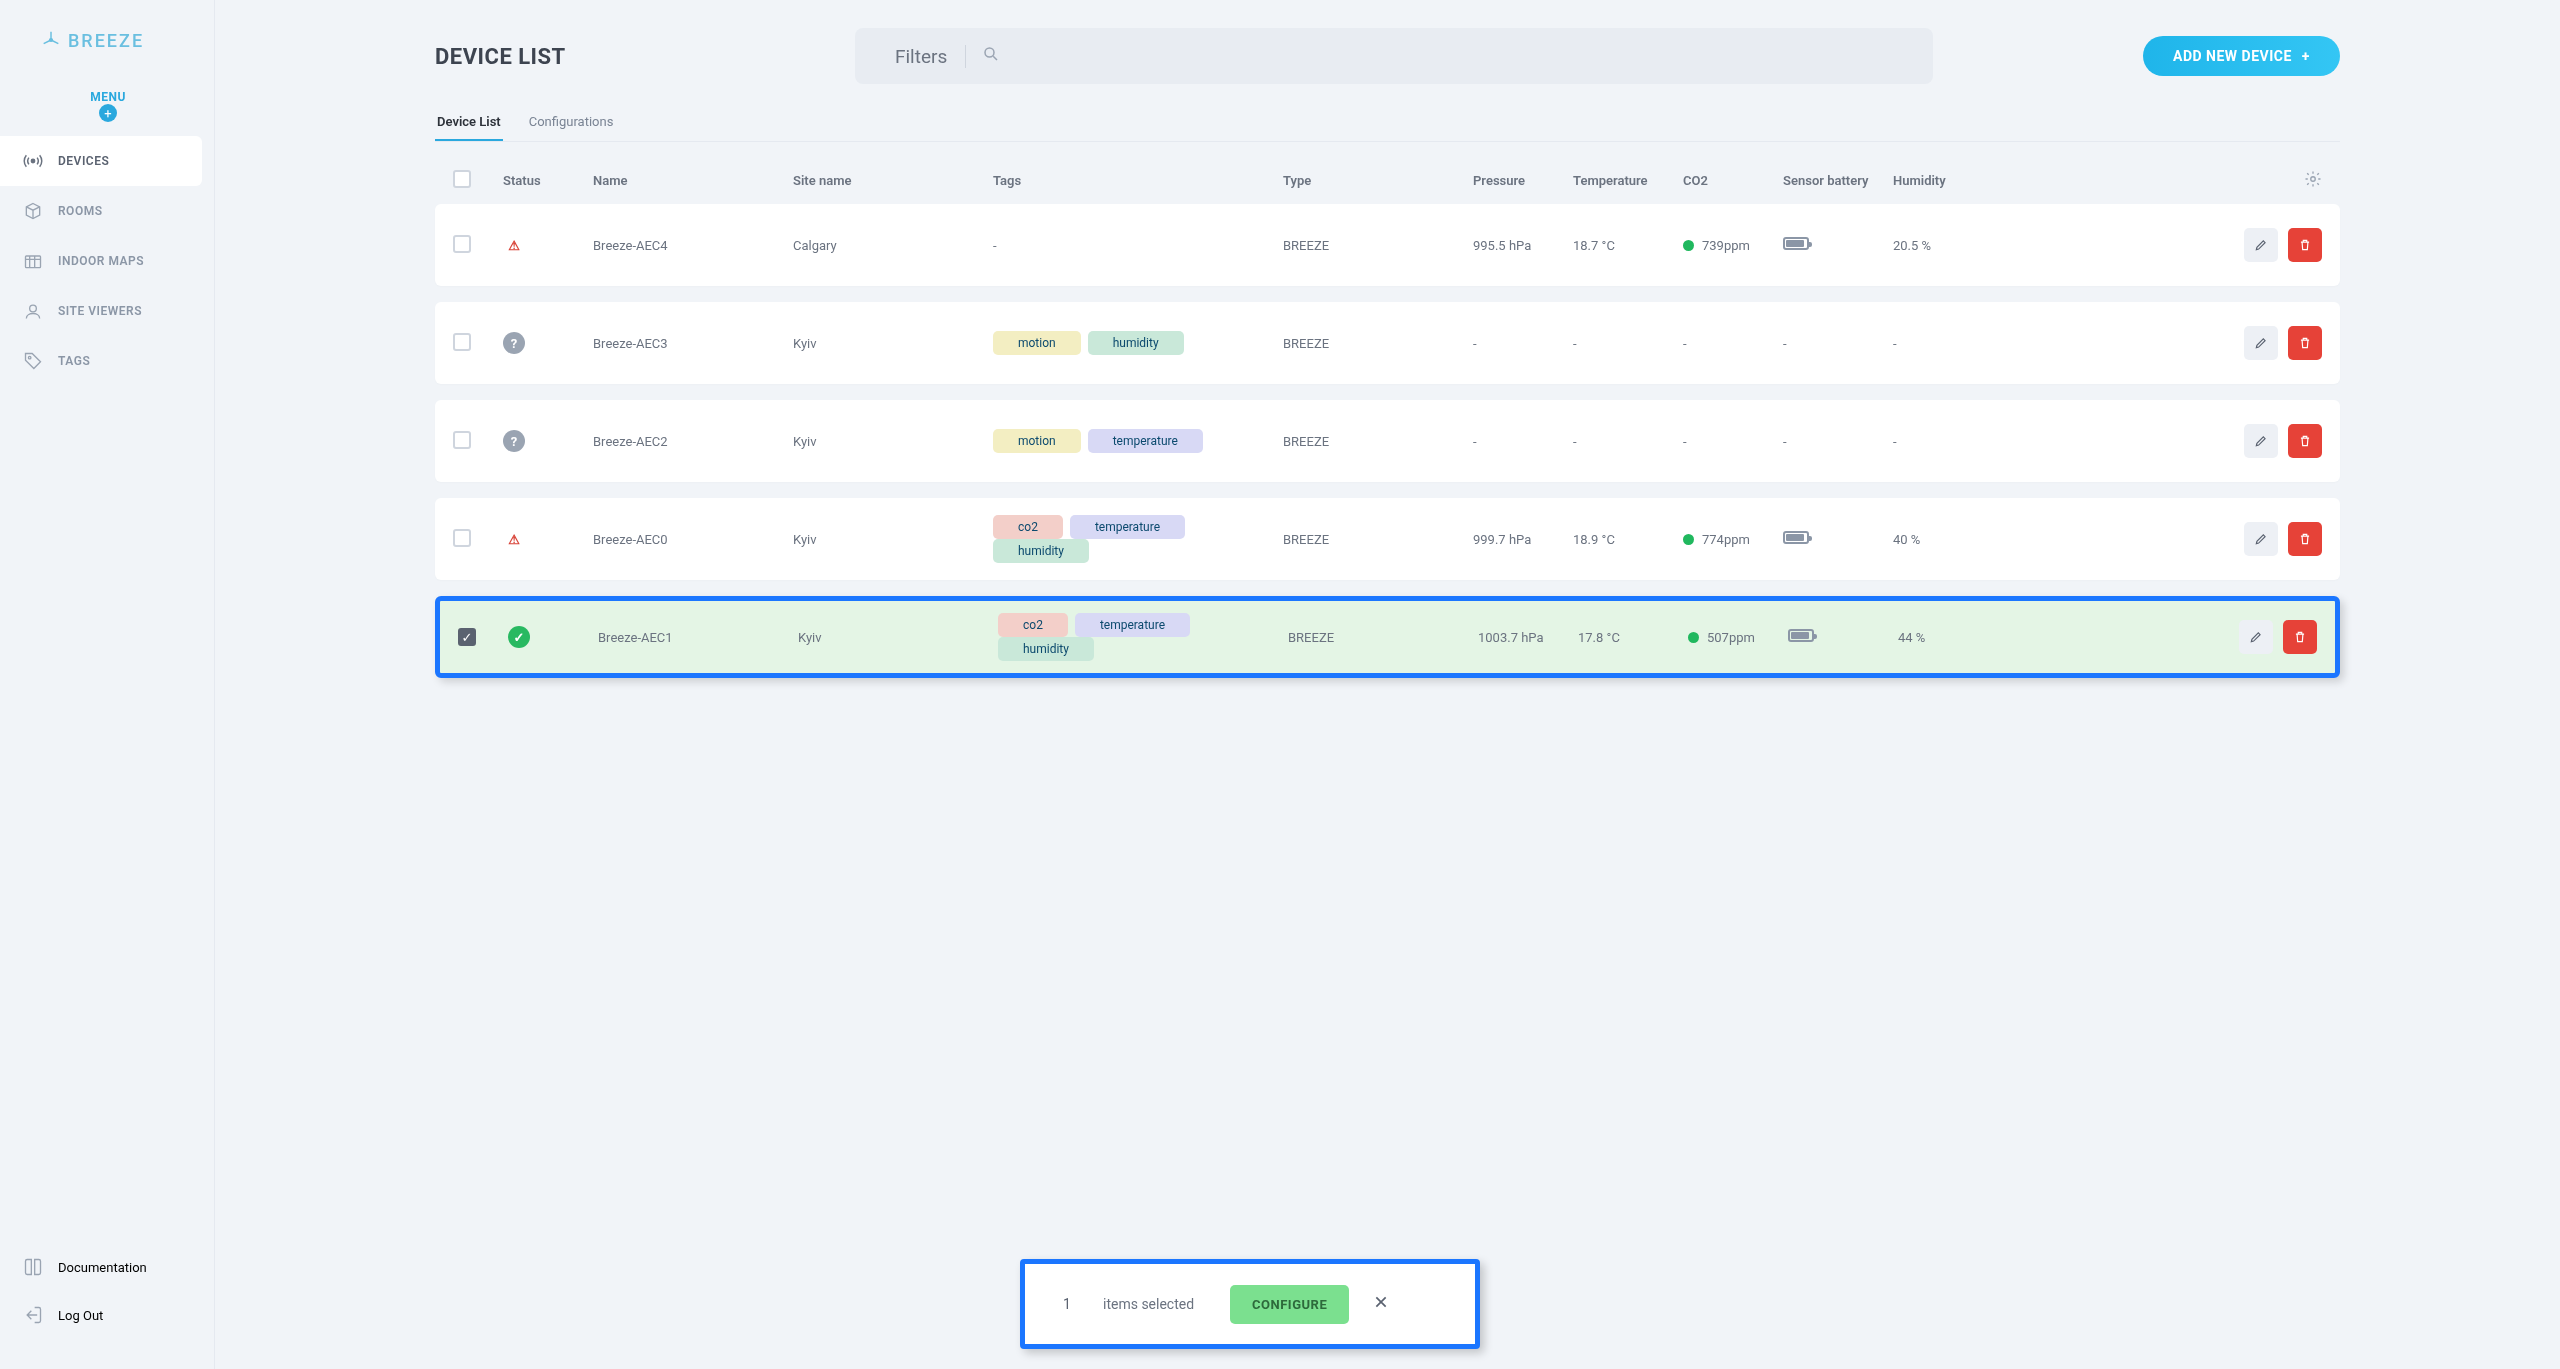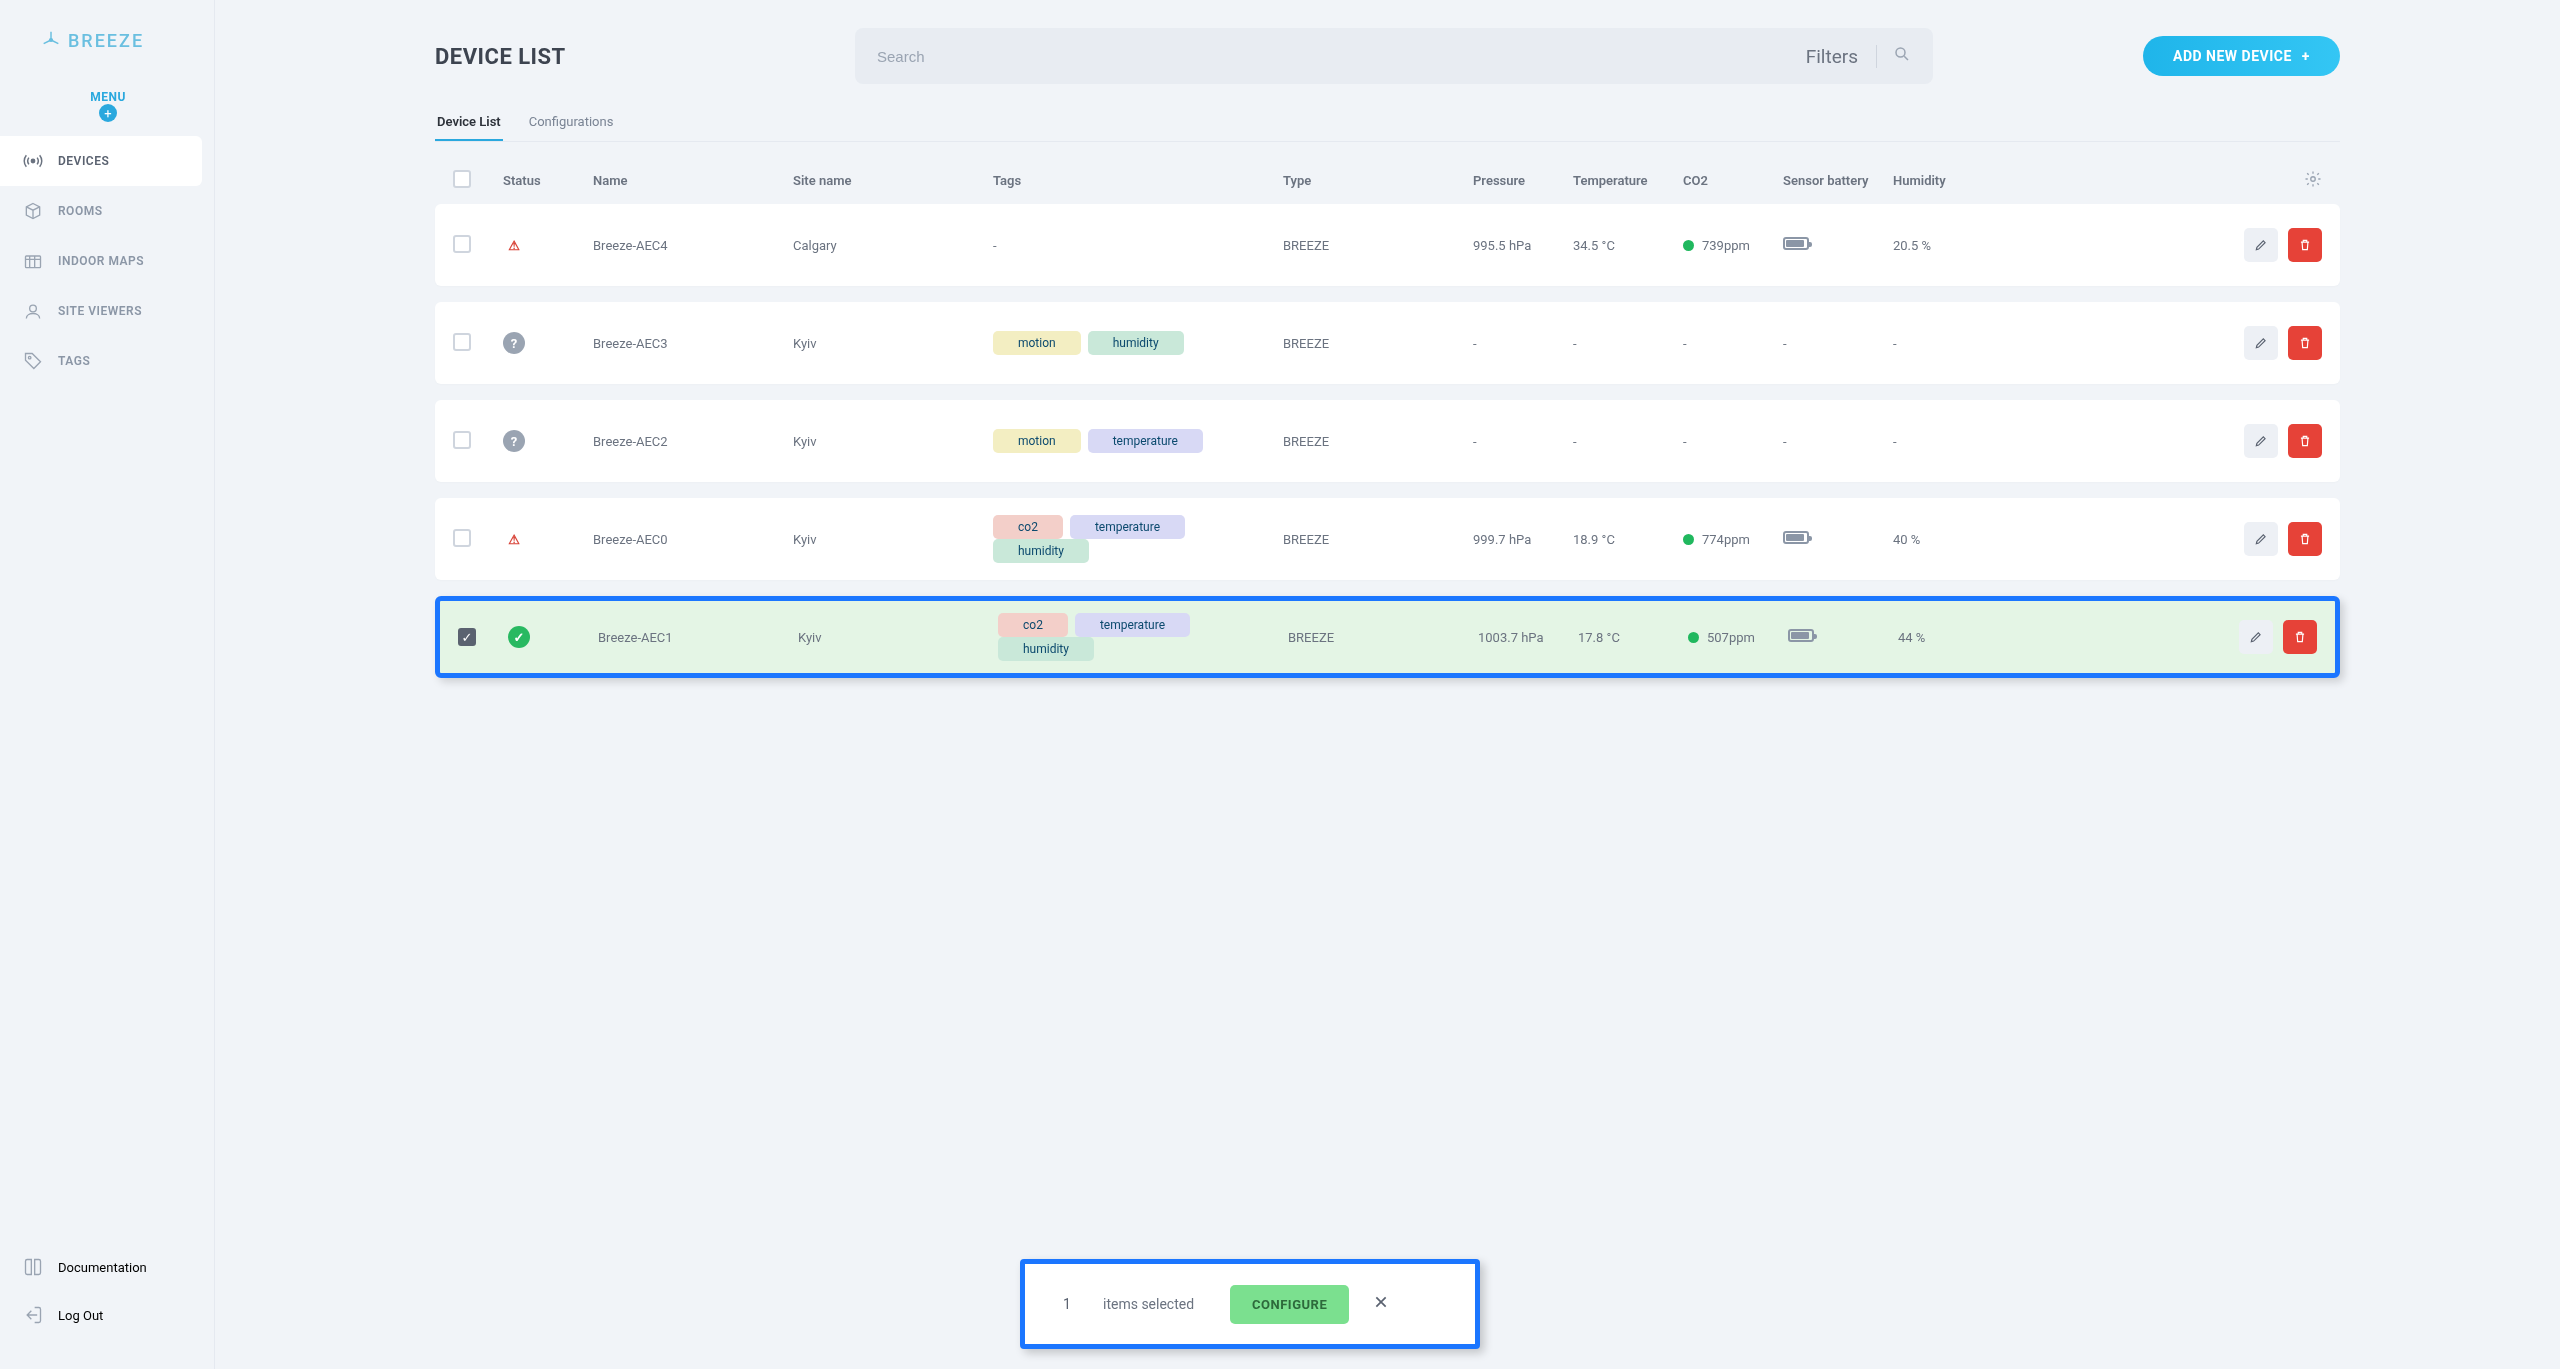--- a/index.html
+++ b/index.html
@@ -380,21 +380,20 @@
         </span>
         <span>Log Out</span>
       </div>
     </div>
 </aside>
 
 <main class="main">
   <div class="header-row">
     <h1 class="page-title">DEVICE LIST</h1>
     <div class="searchbox">
-      <input type="text" placeholder="Search" style="">
       <span class="search-filters">Filters</span>
       <span class="search-icon">
         <svg width="18" height="18" viewBox="0 0 24 24" fill="none" stroke="currentColor" stroke-width="2">
             <circle cx="10" cy="10" r="6"></circle>
             <line x1="15" y1="15" x2="20" y2="20"></line>
           </svg>
       </span>
     </div>
     <div class="add-btn">
       <span>ADD NEW DEVICE</span>
@@ -429,21 +428,21 @@
     </div>
     <div id="tbody">
         <div class="trow">
           <div><span class="chk"></span></div>
           <div><span class="status-icon status-warn">⚠</span></div>
           <div>Breeze-AEC4</div>
           <div>Calgary</div>
           <div><span>-</span></div>
           <div>BREEZE</div>
           <div>995.5 hPa</div>
-          <div>34.5 °C</div>
+          <div>18.7 °C</div>
           <div class="co2-cell">
             <span class="co2-dot"></span>
             <span>739ppm</span>
           </div>
           <div><span class="battery-icon"><span class="battery-fill"></span></span></div>
           <div>20.5 %</div>
           <div class="row-actions">
             <span class="icon-btn edit">
               <svg width="14" height="14" viewBox="0 0 24 24" fill="none" stroke="currentColor" stroke-width="2">
                 <path d="M4 20l4-1 11-11-3-3L5 16l-1 4z"></path>

